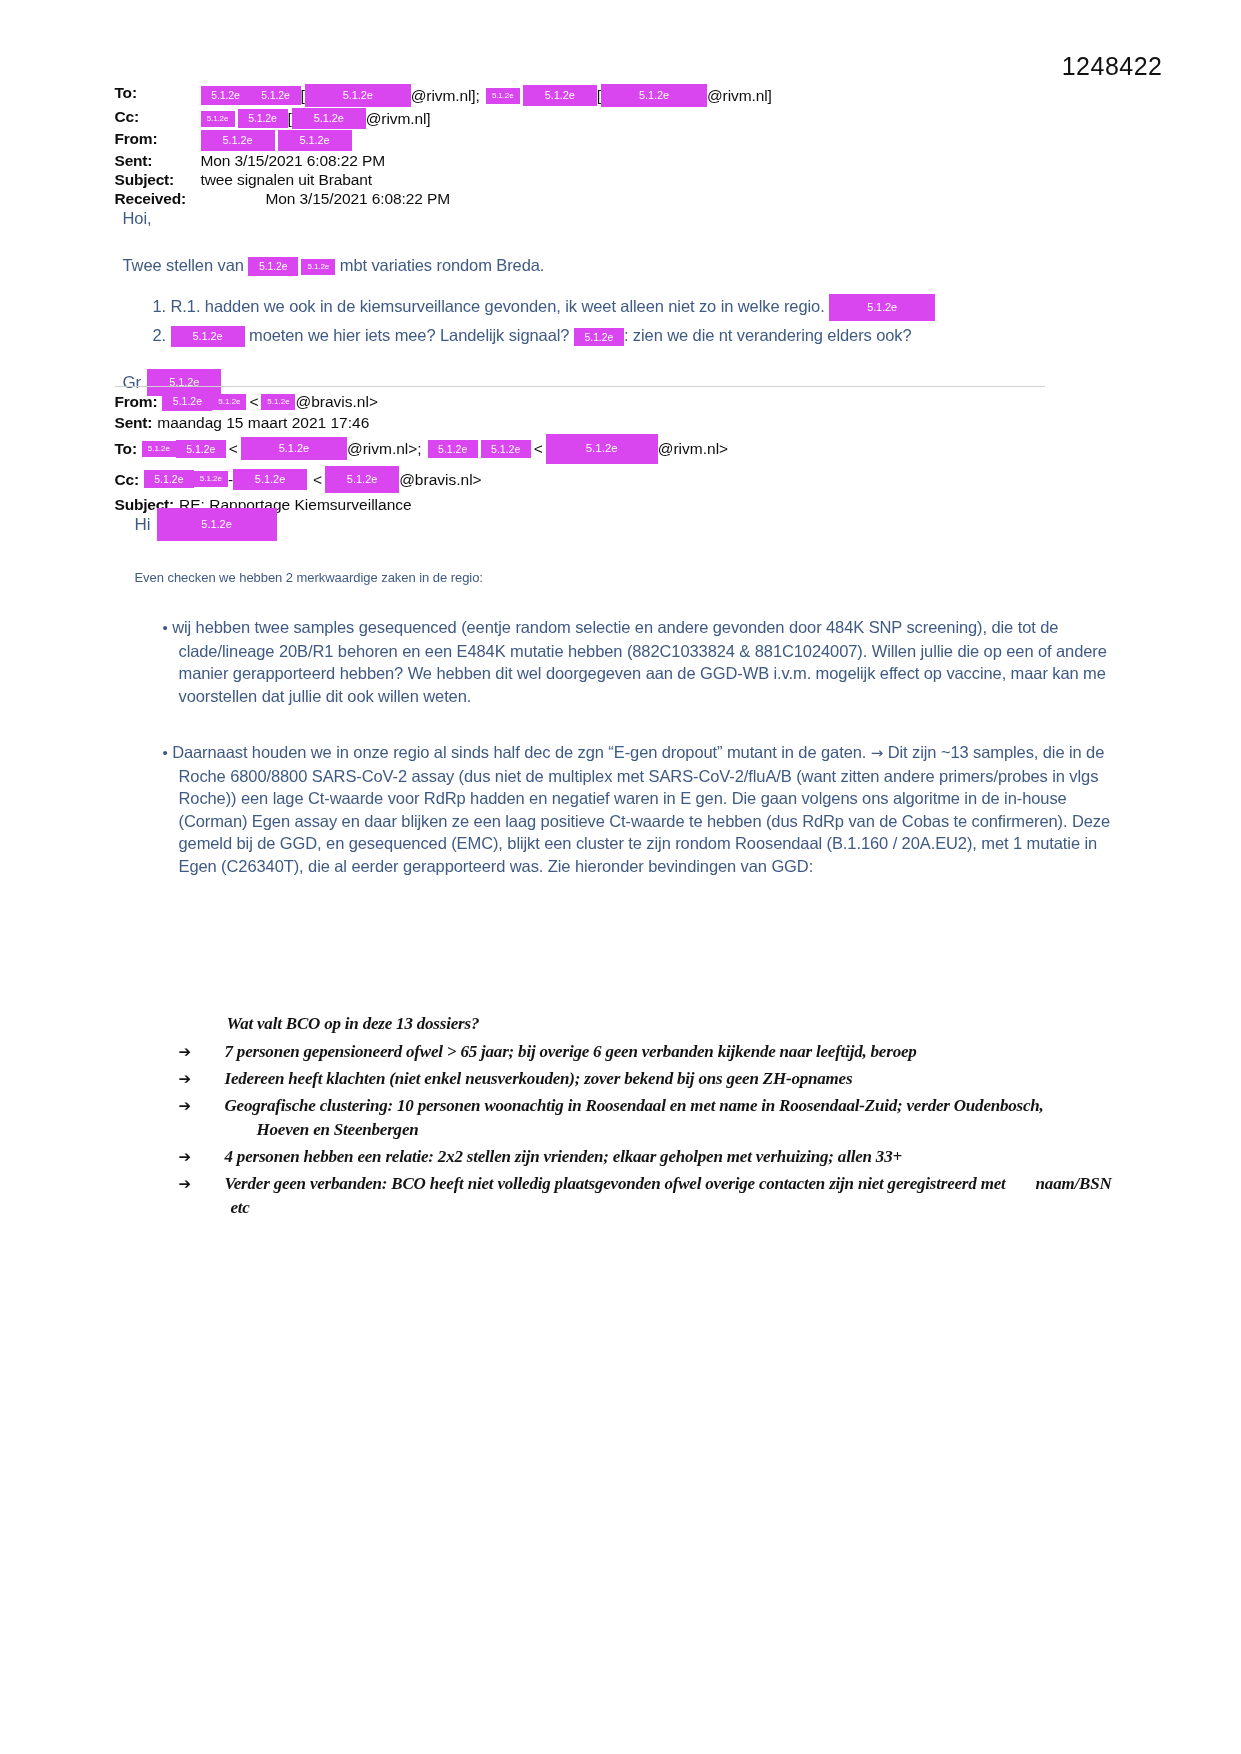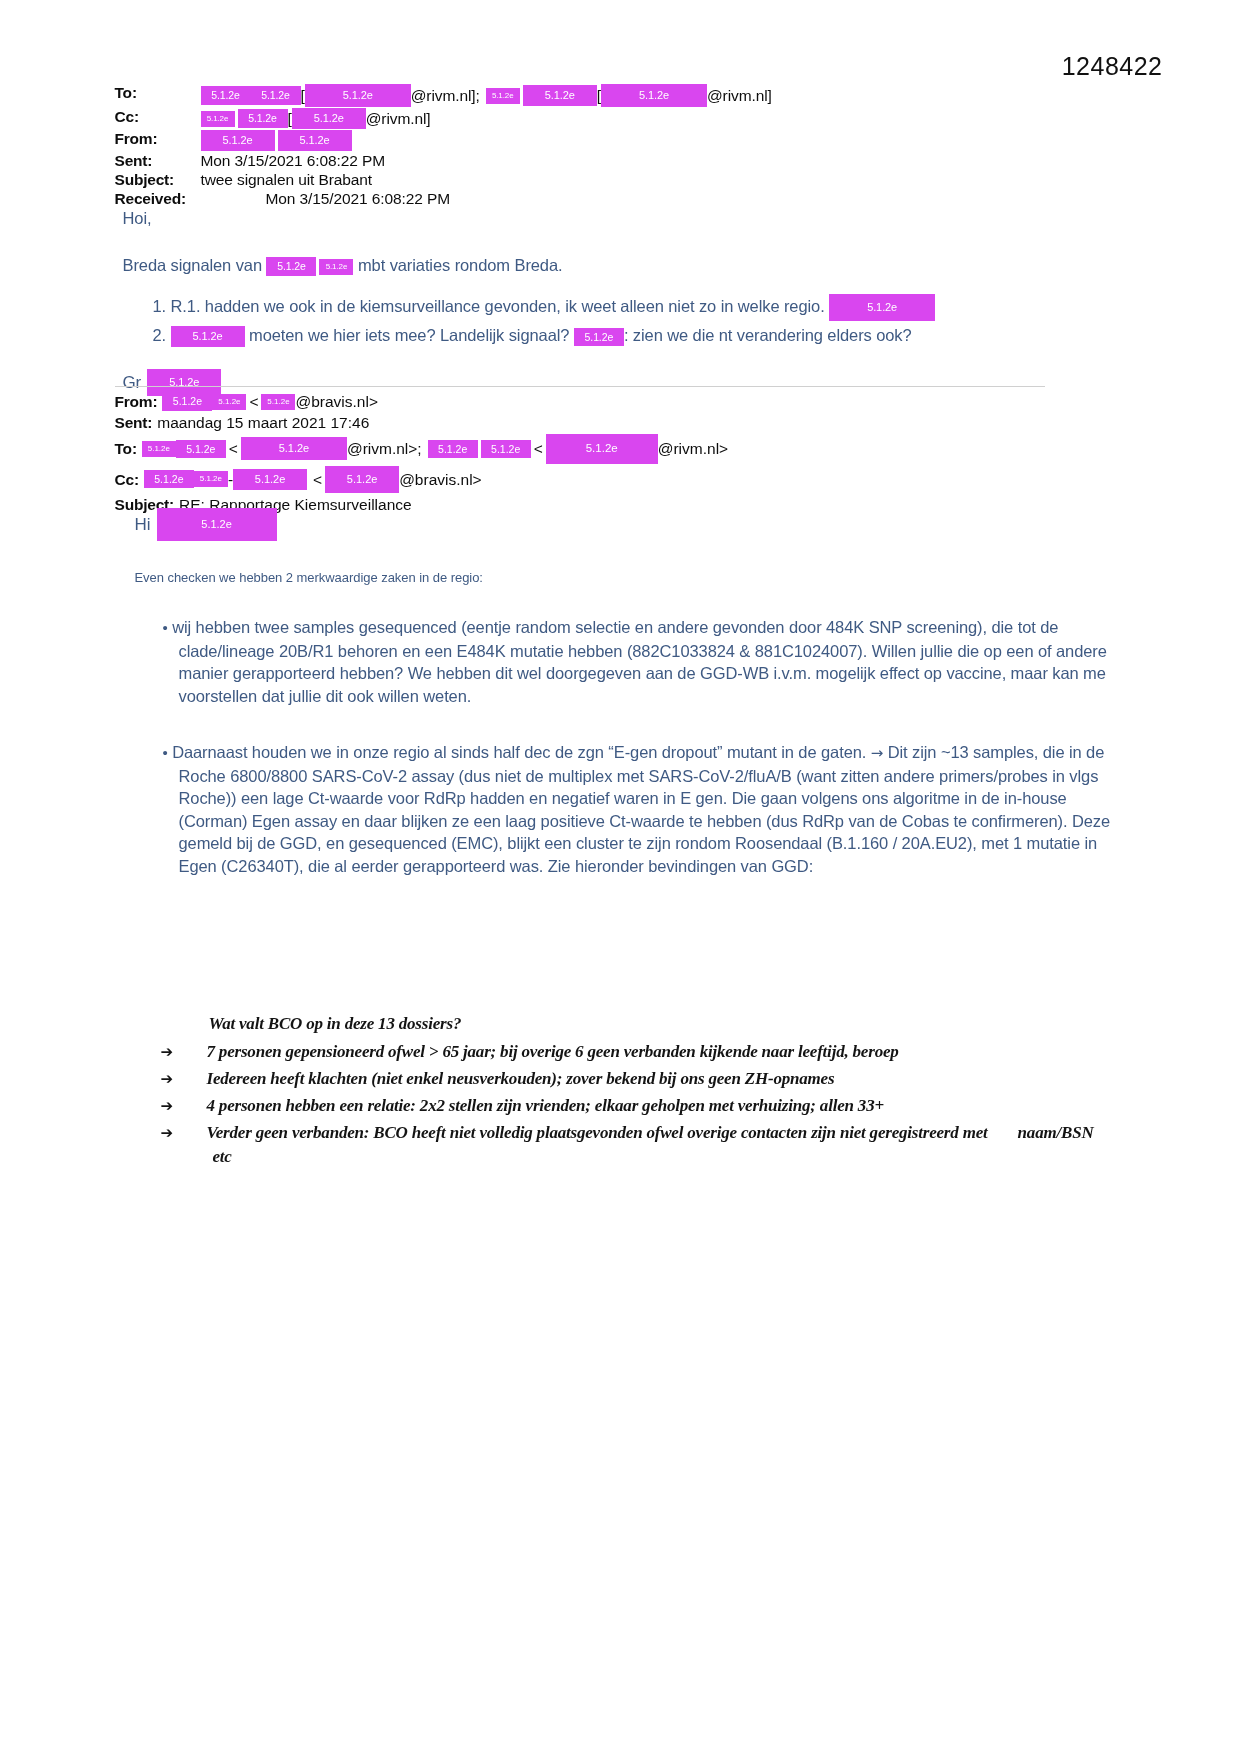--- a/index.html
+++ b/index.html
@@ -189,21 +189,21 @@
     text-indent: -16px;
   }
   .bullet-para .bul { font-size: 15px; }
   .bullet-para.second { margin-top: 34px; }
   .u { }
   .arrow { font-family: "DejaVu Sans", sans-serif; font-size: 15px; }
 
   
   .ggd {
     position: absolute;
-    left: 160px;
+    left: 178px;
     top: 1012px;
     width: 920px;
     font-family: "Liberation Serif", serif;
     font-style: italic;
     font-weight: bold;
     font-size: 17px;
     color: #141414;
     line-height: 24px;
     letter-spacing: -0.2px;
   }
@@ -294,21 +294,21 @@
 
   </div>
 
   <div class="body1">
 
     <p>Hoi,</p>
 
     <div class="line-gap-lg"></div>
 
     <p>
-      <span>Breda signalen van</span>
+      <span>Twee stellen van</span>
       <span class="rd sz-m">5.1.2e</span><span class="gap"></span><span class="rd sz-s">5.1.2e</span>
       <span>mbt variaties rondom Breda.</span>
     </p>
 
     <div class="line-gap-md"></div>
 
     <ol class="numlist">
       <li>
         <span>R.1. hadden we ook in de kiemsurveillance gevonden, ik weet alleen niet zo in welke regio.</span>
         <span class="rd sz-xl tall">5.1.2e</span>
@@ -425,20 +425,24 @@
     <p class="q">Wat valt BCO op in deze 13 dossiers?</p>
 
     <p class="ar-item">
       <span class="ar">➔</span><span>7 personen gepensioneerd ofwel &gt; 65 jaar; bij overige 6 geen verbanden kijkende naar leeftijd, beroep</span>
     </p>
 
     <p class="ar-item">
       <span class="ar">➔</span><span>Iedereen heeft klachten (niet enkel neusverkouden); zover bekend bij ons geen ZH-opnames</span>
     </p>
 
+    <p class="ar-item">
+      <span class="ar">➔</span><span>Geografische clustering: 10 personen woonachtig in Roosendaal en met name in Roosendaal-Zuid; verder Oudenbosch,</span>
+      <span class="cont">Hoeven en Steenbergen</span>
+    </p>
 
     <p class="ar-item">
       <span class="ar">➔</span><span>4 personen hebben een relatie: 2x2 stellen zijn vrienden; elkaar geholpen met verhuizing; allen 33+</span>
     </p>
 
     <p class="ar-item">
       <span class="ar">➔</span><span>Verder geen verbanden: BCO heeft niet volledig plaatsgevonden ofwel overige contacten zijn niet geregistreerd met</span>
       <span class="cont">naam/BSN etc</span>
     </p>
 

